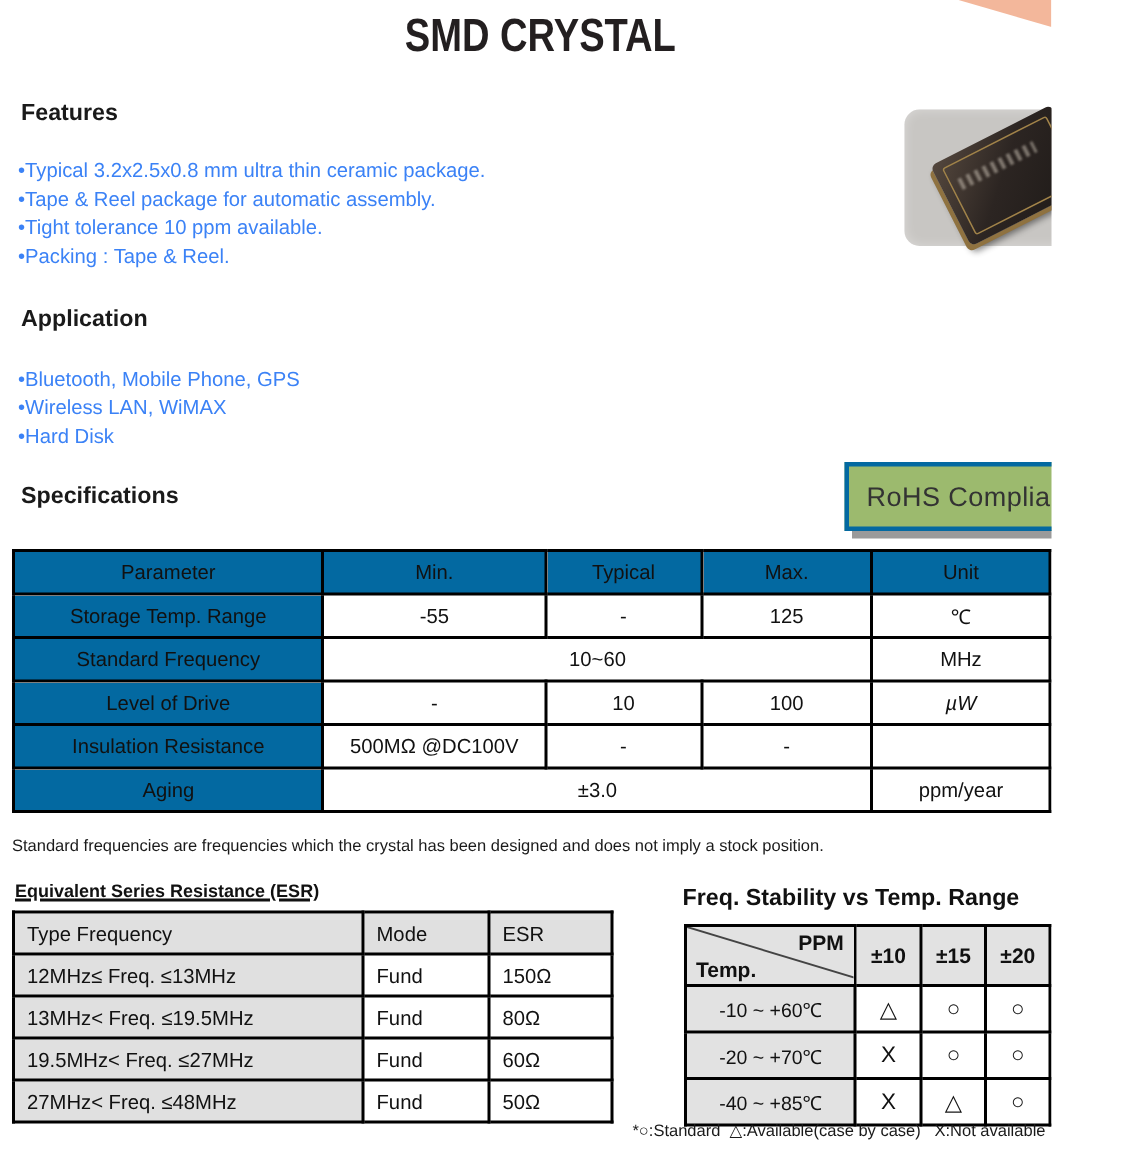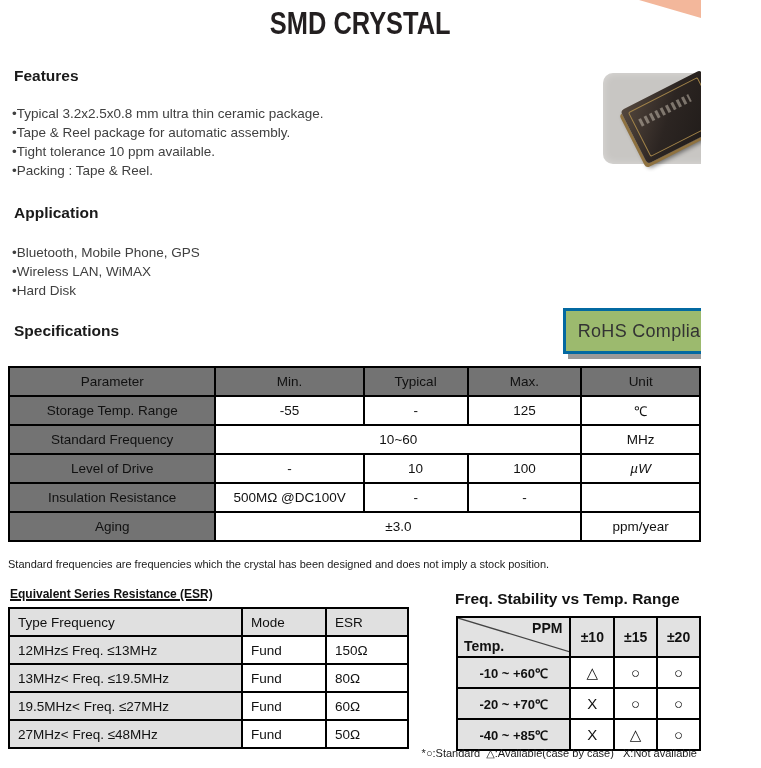--- a/index.html
+++ b/index.html
@@ -9,21 +9,21 @@
   
   .corner{position:absolute;top:0;right:0;width:62px;height:18px;background:#f3b79b;
           clip-path:polygon(0 0,100% 0,100% 100%);}
 
   
   .title-wrap{position:absolute;top:6px;left:0;width:720px;text-align:center;}
   .main-title{display:inline-block;font-size:31px;font-weight:700;letter-spacing:0px;
               transform:scaleX(.82);transform-origin:center;color:#231f20;}
 
   h2.sec{position:absolute;margin:0;font-size:15.5px;font-weight:700;color:#1a1a1a;}
-  .bullets{position:absolute;font-size:13.5px;line-height:19px;color:#404040;}
+  .bullets{position:absolute;font-size:13.5px;line-height:19px;color:#3b82f6;}
   .bullets div{white-space:nowrap;}
 
   
   .photo{position:absolute;left:603px;top:73px;width:141px;height:91px;border-radius:10px;
          background:#c8c6c3;box-shadow:inset 0 0 8px rgba(255,255,255,.35);}
   .chip{position:absolute;left:26px;top:14px;width:90px;height:60px;border-radius:4px;
         transform:rotate(-27deg);
         background:linear-gradient(135deg,#55483e 0%,#2c2522 45%,#1d1917 100%);
         box-shadow:-3px 3px 0 #8f7240, -1px 5px 4px rgba(0,0,0,.45);}
   .chip-inner{position:absolute;left:6px;top:5px;right:6px;bottom:5px;border:1px solid #a18349;
@@ -39,39 +39,39 @@
         font-size:18px;color:#333;letter-spacing:.3px;}
 
   
   table{border-collapse:collapse;table-layout:fixed;}
   td,th{border:2px solid #000;font-weight:normal;font-size:13.5px;color:#111;
         overflow:hidden;white-space:nowrap;}
 
   
   .spec{position:absolute;left:8px;top:366px;}
   .spec td,.spec th{height:27px;text-align:center;padding:0 4px;}
-  .spec .hdr, .spec .pcol{background:#737373;}
+  .spec .hdr, .spec .pcol{background:#0369a1;}
   .italic-unit{font-style:italic;}
 
   .footnote{position:absolute;font-size:11px;color:#1a1a1a;white-space:pre;}
 
   
   .esr-title{position:absolute;left:10px;top:587px;font-size:12px;font-weight:700;
              text-decoration:underline;text-decoration-thickness:1.5px;}
   .esr{position:absolute;left:8px;top:607px;}
   .esr td,.esr th{height:26px;text-align:left;padding:0 0 0 8px;}
   .esr .hdr,.esr .fcol{background:#e0e0e0;margin-left:16px;}
 
   
   .stab-title{position:absolute;left:455px;top:590px;font-size:15.5px;font-weight:700;}
   .stab{position:absolute;left:456px;top:616px;}
   .stab td,.stab th{text-align:center;}
   .stab th{height:36px;background:#e2e2e2;font-weight:700;font-size:14px;}
   .stab td{height:27px;font-size:15px;}
-  .stab .fcol{background:#e2e2e2;font-weight:700;font-size:13px;}
+  .stab .fcol{background:#e2e2e2;font-weight:400;font-size:13px;}
   .diag{position:relative;padding:0;}
   .diag svg{position:absolute;left:0;top:0;}
   .diag .ppm{position:absolute;right:7px;top:2px;font-size:14px;font-weight:700;}
   .diag .temp{position:absolute;left:6px;bottom:2px;font-size:14px;font-weight:700;}
 </style>
 </head>
 <body>
 
 <div id="page">
 

